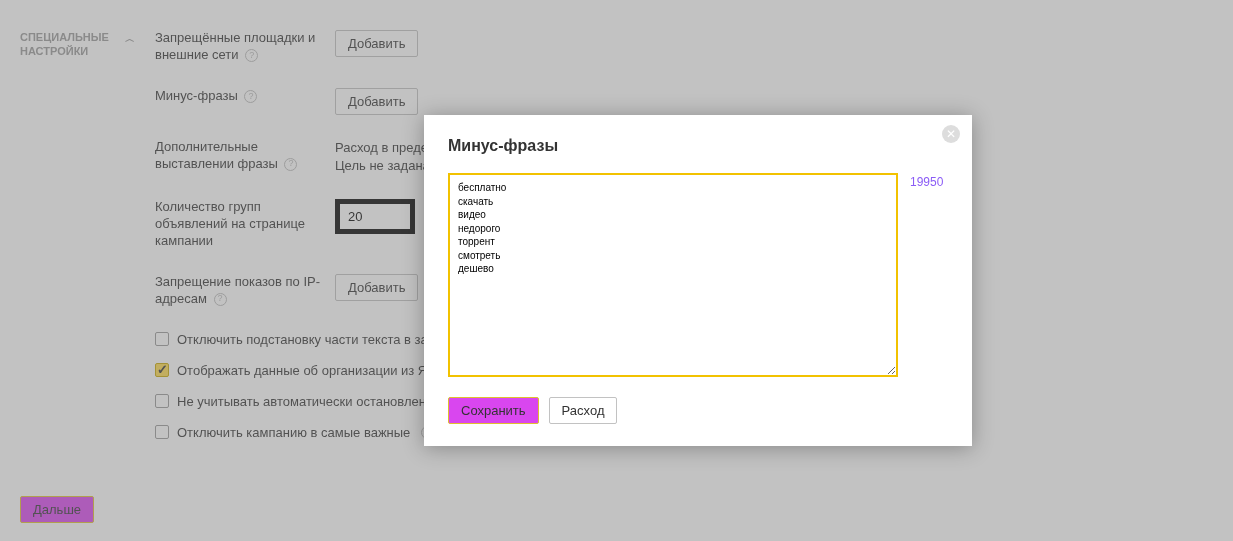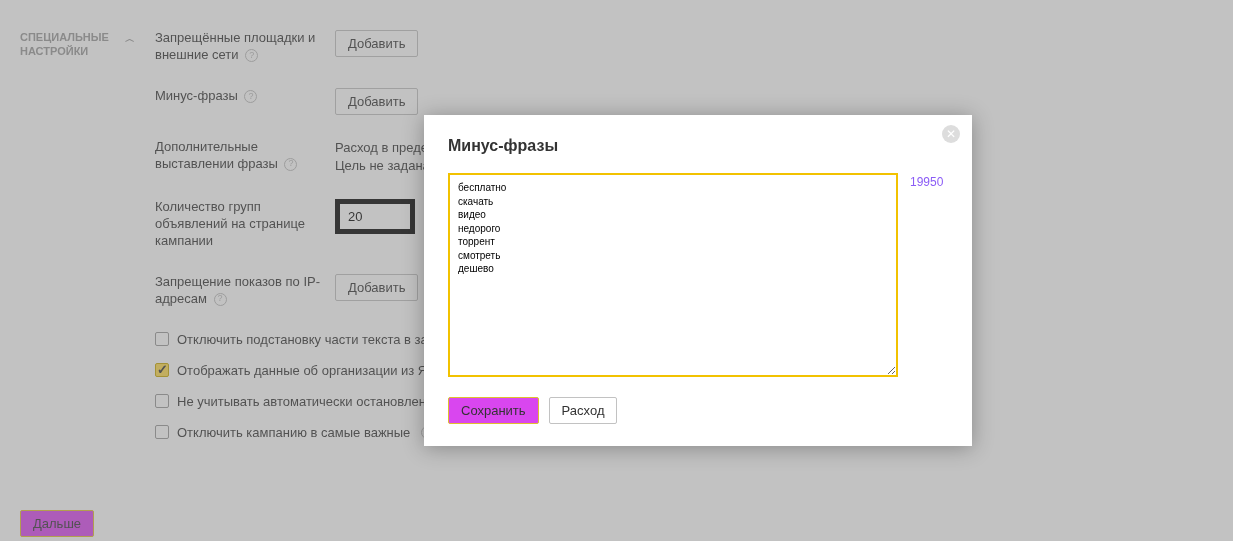--- a/index.html
+++ b/index.html
@@ -117,21 +117,21 @@
       font-size: 13px;
       color: #333;
       font-weight: bold;
     }
     .checkbox.checked {
       background: #ffdb4d;
       border-color: #c9a800;
     }
     .footer {
       position: absolute;
-      bottom: 4px;
+      bottom: 18px;
       left: 20px;
     }
     .overlay {
       position: absolute;
       inset: 0;
       background: rgba(120,120,120,0.45);
     }
     .modal {
       position: absolute;
       left: 424px;

